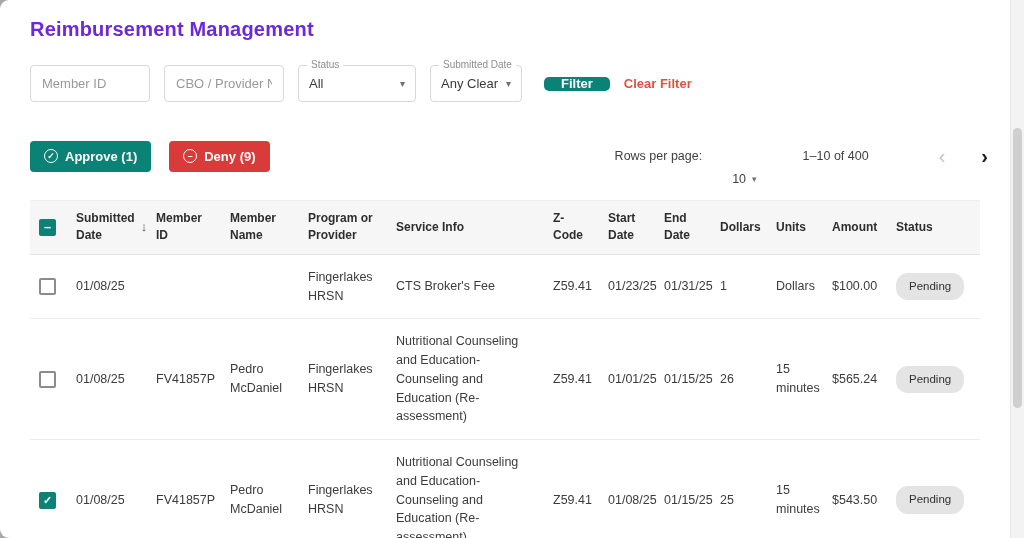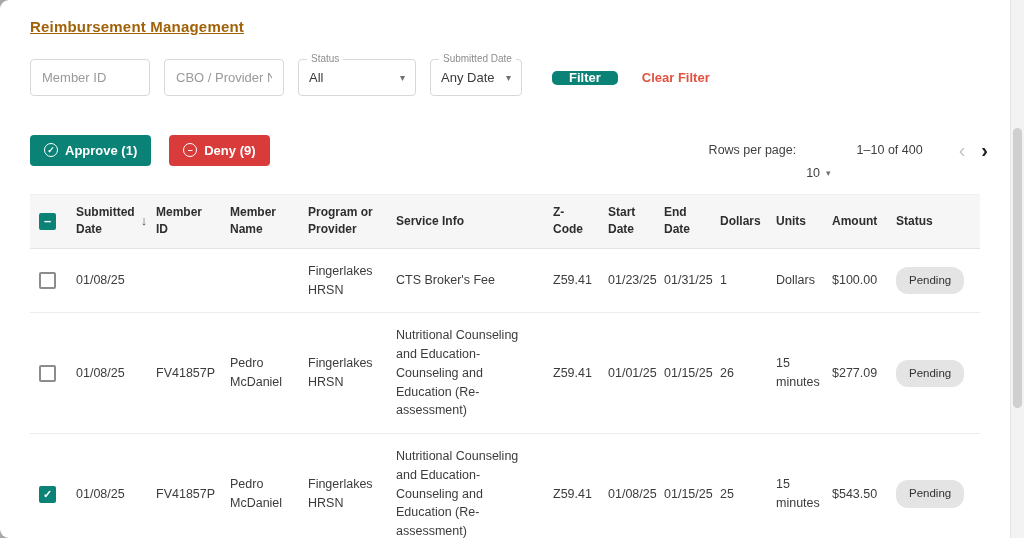--- a/index.html
+++ b/index.html
@@ -12,25 +12,24 @@
   .page {
     position: absolute; inset: 0;
     background: #ffffff;
     border-top-left-radius: 9px;
     border-bottom-left-radius: 9px;
     overflow: hidden;
   }
   
   .page-title {
     margin: 18px 0 0 30px;
-    font-size: 15px;
+    font-size: 20px;
     font-weight: 700;
-    color: #a16207;
+    color: #6d28d9;
     letter-spacing: .2px;
-    text-decoration: underline;
   }
   
   .filter-row {
     display: flex; align-items: center;
     margin: 24px 30px 0 30px;
     gap: 14px;
   }
   .text-input {
     width: 120px; height: 37px;
     border: 1px solid #d8d8d8; border-radius: 4px;
@@ -55,47 +54,47 @@
   }
   .chevron { margin-left: auto; color: #6f6f6f; font-size: 10px; }
   .btn {
     display: inline-flex; align-items: center; gap: 7px;
     border: none; cursor: pointer;
     color: #fff; font-family: "Liberation Sans", sans-serif;
     font-size: 13px; font-weight: 700;
   }
   .btn-teal { background: #0a8276; }
   .btn-red  { background: #d93b3b; }
-  .btn-filter { height: 14px; padding: 0 17px; border-radius: 5px; margin-left: 16px; }
+  .btn-filter { height: 14px; padding: 0 17px; border-radius: 5px; margin-left: 8px; }
   .clear-filter {
     color: #e2513f; font-weight: 700; font-size: 13px;
-    margin-left: 10px; cursor: pointer; text-decoration: none;
+    cursor: pointer; text-decoration: none;
   }
   
   .actions-row {
     display: flex; align-items: center;
     margin: 24px 30px 14px 30px;
   }
   .btn-action { height: 31px; padding: 0 14px; border-radius: 4px; }
   .btn-deny { margin-left: 18px; }
   .circle-icon {
     width: 14px; height: 14px;
     border: 1.5px solid #fff; border-radius: 50%;
     display: inline-flex; align-items: center; justify-content: center;
     font-size: 9px; line-height: 1; font-weight: 700;
   }
   .pagination {
     margin-left: auto;
     display: flex; align-items: center;
-    font-size: 12.5px; color: #3f3f3f;
+    font-size: 12.5px; color: #3f3f3f; gap: 20px;
   }
   .rpp-label { margin-right: 10px; }
   .rpp-select { display: inline-flex; align-items: center; gap: 6px; cursor: pointer; margin-right: 26px; margin-top: 46px; }
   .rpp-select .chevron { font-size: 9px; }
-  .range-label { margin-right: 26px; color: #3f3f3f; }
+  .range-label { margin-right: 40px; color: #3f3f3f; }
   .page-prev { color: #c3c3c3; font-size: 20px; line-height: 1; padding: 0 10px; cursor: default; }
   .page-next { color: #1e1e1e; font-size: 20px; line-height: 1; padding: 0 6px; cursor: pointer; font-weight: 600; }
   
   table {
     width: 950px; margin: 0 30px;
     border-collapse: collapse; table-layout: fixed;
     font-size: 12.5px; color: #3c3c3c;
   }
   thead th {
     background: #f6f6f6;
@@ -159,21 +158,21 @@
   <div class="filter-row">
     <input class="text-input" type="text" placeholder="Member ID" style="">
     <input class="text-input" type="text" placeholder="CBO / Provider Name" style="">
     <div class="select">
       <span class="select-label">Status</span>
       <span class="select-value">All</span>
       <span class="chevron">▾</span>
     </div>
     <div class="select select-date">
       <span class="select-label">Submitted Date</span>
-      <span class="select-value">Any Date</span>
+      <span class="select-value">Any Clear</span>
       <span class="chevron">▾</span>
     </div>
     <button class="btn btn-teal btn-filter">Filter</button>
     <a class="clear-filter">Clear Filter</a>
   </div>
 
   <div class="actions-row">
     <button class="btn btn-teal btn-action">
       <span class="circle-icon">✓</span>
       <span>Approve (1)</span>
@@ -254,21 +253,21 @@
     <td>01/08/25</td>
     <td>FV41857P</td>
     <td>Pedro McDaniel</td>
     <td>Fingerlakes HRSN</td>
     <td>Nutritional Counseling and Education-Counseling and Education (Re-assessment)</td>
     <td>Z59.41</td>
     <td>01/01/25</td>
     <td>01/15/25</td>
     <td>26</td>
     <td>15 minutes</td>
-    <td>$277.09</td>
+    <td>$565.24</td>
     <td class="cell-status"><span class="badge">Pending</span></td>
   </tr>
         <tr class="data-row">
     <td class="cell-cb"><span class="cb checked"></span></td>
     <td>01/08/25</td>
     <td>FV41857P</td>
     <td>Pedro McDaniel</td>
     <td>Fingerlakes HRSN</td>
     <td>Nutritional Counseling and Education-Counseling and Education (Re-assessment)</td>
     <td>Z59.41</td>

